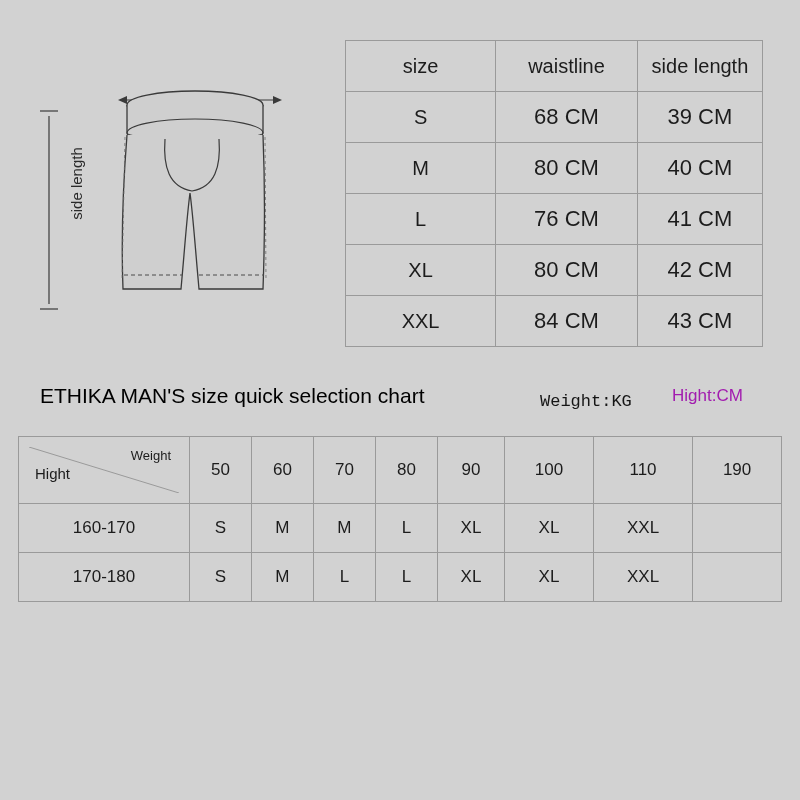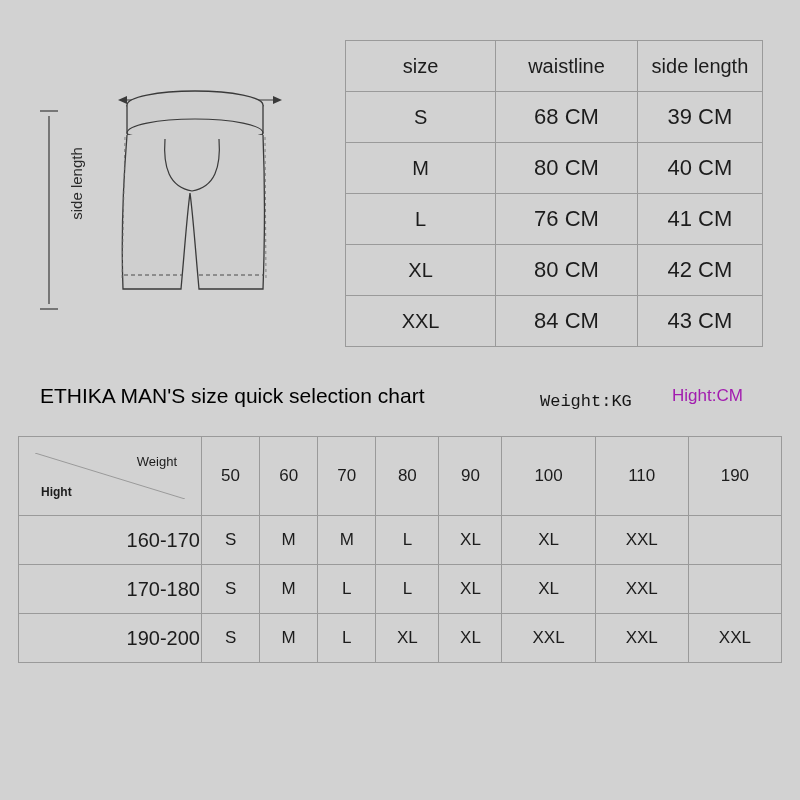--- a/index.html
+++ b/index.html
@@ -146,21 +146,21 @@
     position: absolute;
     left: 18px;
     top: 64px;
     width: 764px;
   }
   .quick-table td {
     height: 46px;
     font-size: 17px;
   }
   .quick-table td.corner {
-    padding: 16px;
+    padding: 10px;
     width: 150px;
     position: relative;
     height: 46px;
   }
   .corner-cell {
     position: relative;
     width: 100%;
     height: 46px;
     overflow: hidden;
   }
@@ -173,28 +173,26 @@
   }
   .corner-cell .w-lbl {
     position: absolute;
     right: 8px;
     top: 1px;
     font-size: 13px;
   }
   .corner-cell .h-lbl {
     position: absolute;
     left: 6px;
-    bottom: 0;
-    font-size: 12px;
-    font-weight: bold;
+    bottom: 11px;
+    font-size: 15px;
   }
   .quick-table td.rowhdr {
-    font-size: 20px;
+    font-size: 17px;
     width: 150px;
-    text-align: right;
   }
 
   .footnote {
     position: absolute;
     left: 38px;
     top: 380px;
     font-size: 16px;
     color: #1b1b1b;
   }
 </style>
@@ -325,30 +323,19 @@
             <td class="rowhdr">170-180</td>
             <td>S</td>
             <td>M</td>
             <td>L</td>
             <td>L</td>
             <td>XL</td>
             <td>XL</td>
             <td>XXL</td>
             <td></td>
           </tr>
-          <tr>
-            <td class="rowhdr">190-200</td>
-            <td>S</td>
-            <td>M</td>
-            <td>L</td>
-            <td>XL</td>
-            <td>XL</td>
-            <td>XXL</td>
-            <td>XXL</td>
-            <td>XXL</td>
-          </tr>
         </tbody>
       </table>
     </div>
 
   </div>
 
 </div>
 
 </body></html>

